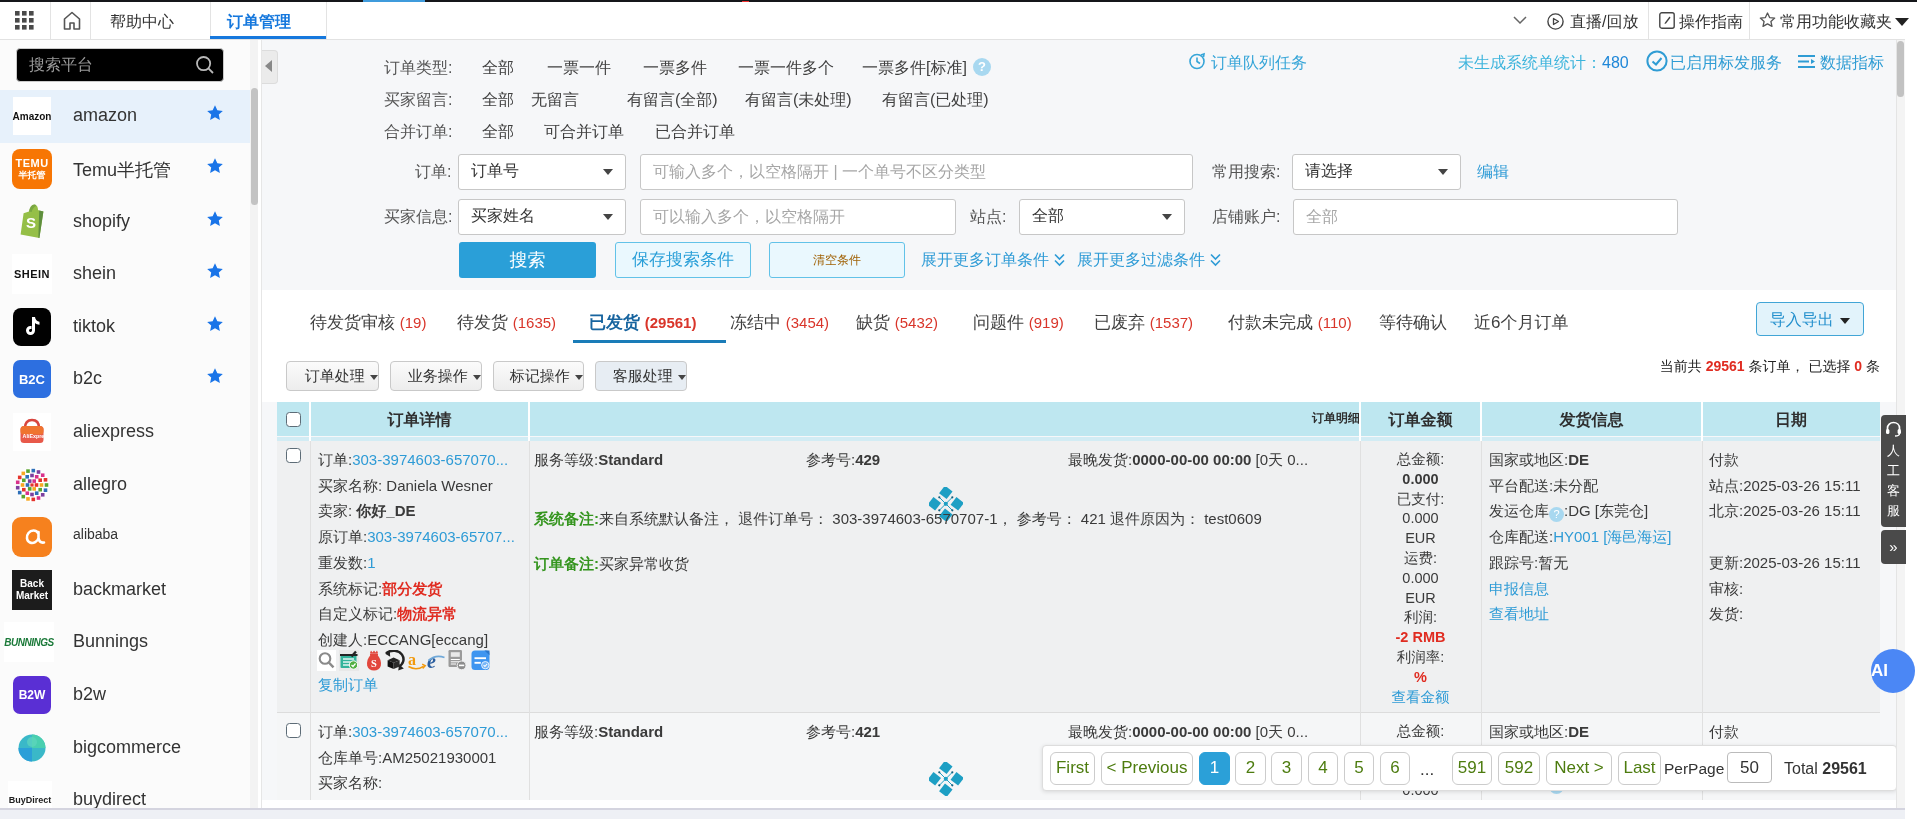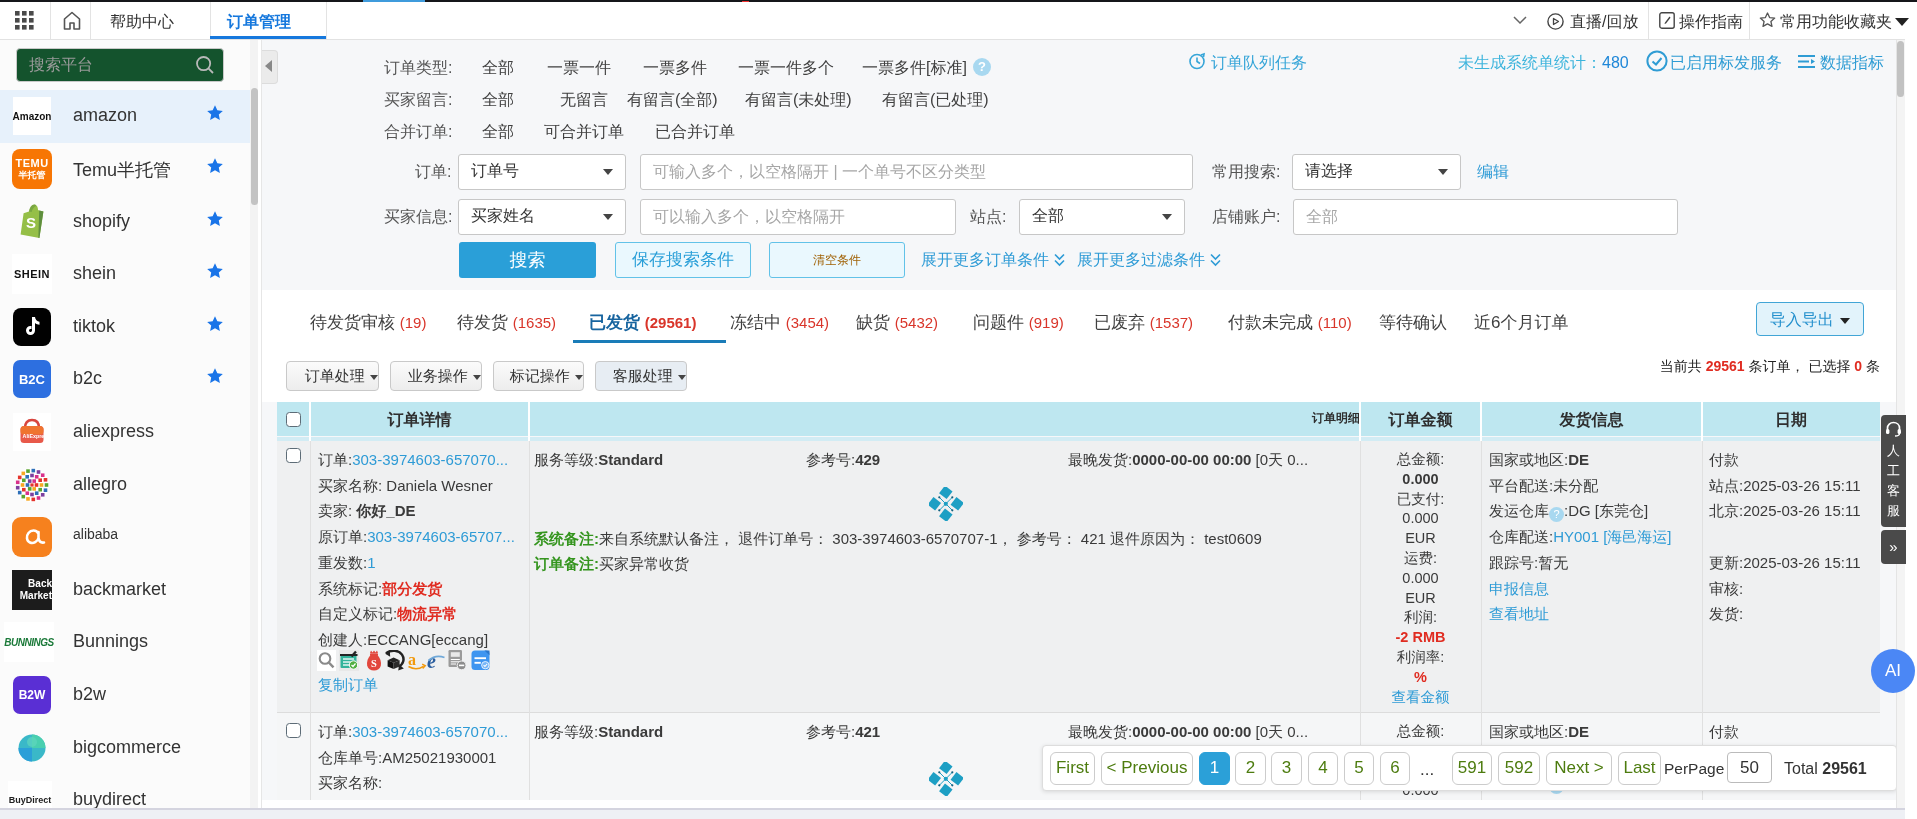--- a/index.html
+++ b/index.html
@@ -69,21 +69,21 @@
   <div class="a" style="left:1679px;top:10px;font-size:16px;color:#333">操作指南</div>
   <div class="vl" style="left:1749px;top:0;height:37px"></div>
   <svg class="a" style="left:1759px;top:10px" width="17" height="16" viewBox="0 0 17 16">
       <path d="M8.5 1 L10.6 5.6 L15.7 6.1 L11.9 9.5 L13 14.4 L8.5 11.9 L4 14.4 L5.1 9.5 L1.3 6.1 L6.4 5.6 Z" fill="none" stroke="#555" stroke-width="1.3" stroke-linejoin="round"></path>
     </svg>
   <div class="a" style="left:1780px;top:10px;font-size:16px;color:#333">常用功能收藏夹</div>
   <div class="a" style="left:1895px;top:16px;width:0;height:0;border-left:7px solid transparent;border-right:7px solid transparent;border-top:8px solid #222"></div>
 </div>
 
 <div class="a" id="sidebar" style="left:0;top:40px;width:250px;height:768px;background:#fbfbfb"></div>
-<div class="a" style="left:16px;top:48px;width:206px;height:32px;background:#14532d;border:1px solid #c9c9c9;border-radius:4px">
+<div class="a" style="left:16px;top:48px;width:206px;height:32px;background:#000000;border:1px solid #c9c9c9;border-radius:4px">
   <div class="a" style="left:12px;top:6px;color:#9a9a9a;font-size:16px">搜索平台</div>
   <svg class="a" style="left:178px;top:6px" width="20" height="20" viewBox="0 0 20 20">
       <circle cx="8.6" cy="8.6" r="6.6" fill="none" stroke="#b9b9b9" stroke-width="1.8"></circle>
       <path d="M13.4 13.4 L18 18" stroke="#b9b9b9" stroke-width="1.8"></path>
     </svg>
 </div>
 <div id="plats">
 <div class="a" style="left:0;top:90.2px;width:250px;height:52.6px; background:#e7f1fb;">
 <div class="a" style="left:12px;top:6.3px;width:40px;height:40px;display:flex;align-items:center;justify-content:center">
         <div style="width:38px;height:38px;background:#fff;display:flex;align-items:center;justify-content:center">
@@ -217,21 +217,21 @@
         <div style="width:40px;height:40px;background:#f6811e;border-radius:9px;display:flex;align-items:center;justify-content:center">
           <svg width="28" height="20" viewBox="0 0 28 20">
             <path d="M20 6 C18 2.5 13 3 10.5 6 C8 9 8.5 14 12 15.5 C15.5 17 19.5 14.5 20.5 11 L20.5 5 M20.5 11 C21 14 23 16 26 15.5" fill="none" stroke="#fff" stroke-width="2.6" stroke-linecap="round"></path>
           </svg>
         </div>
       </div>
 <div class="a" style="left:73px;top:15.3px;font-size:14px;color:#333;white-space:nowrap">alibaba</div>
 </div>
 <div class="a" style="left:0;top:563.6px;width:250px;height:52.6px;">
 <div class="a" style="left:12px;top:6.3px;width:40px;height:40px;display:flex;align-items:center;justify-content:center">
-        <div style="width:40px;height:40px;background:#1c1c1c;display:flex;flex-direction:column;align-items:flex-end;justify-content:center;color:#fff;font-weight:bold;line-height:12px">
+        <div style="width:40px;height:40px;background:#1c1c1c;display:flex;flex-direction:column;align-items:center;justify-content:center;color:#fff;font-weight:bold;line-height:12px">
           <span style="font-size:10px">Back</span>
           <span style="font-size:10px">Market</span>
         </div>
       </div>
 <div class="a" style="left:73px;top:15.3px;font-size:18px;color:#333;white-space:nowrap">backmarket</div>
 </div>
 <div class="a" style="left:0;top:616.2px;width:250px;height:52.6px;">
 <div class="a" style="left:12px;top:6.3px;width:40px;height:40px;display:flex;align-items:center;justify-content:center">
         <div style="width:58px;height:40px;background:#fff;display:flex;align-items:center;justify-content:center;margin-left:-6px">
           <span style="font-size:10px;font-weight:bold;color:#1c7a3a;font-style:italic;letter-spacing:-0.5px">BUNNINGS</span>
@@ -291,21 +291,21 @@
 <div class="fl" style="left:384px;top:58px">订单类型:</div>
 <div class="fo" style="left:482px;top:58px">全部</div>
 <div class="fo" style="left:547px;top:58px">一票一件</div>
 <div class="fo" style="left:643px;top:58px">一票多件</div>
 <div class="fo" style="left:738px;top:58px">一票一件多个</div>
 <div class="fo" style="left:862px;top:58px">一票多件[标准]</div>
 <div class="a" style="left:973px;top:58px;width:18px;height:18px;border-radius:50%;background:#a8d8f0;color:#fff;font-size:13px;text-align:center;line-height:18px;font-weight:bold">?</div>
 
 <div class="fl" style="left:384px;top:90px">买家留言:</div>
 <div class="fo" style="left:482px;top:90px">全部</div>
-<div class="fo" style="left:560px;top:90px">无留言</div>
+<div class="fo" style="left:531px;top:90px">无留言</div>
 <div class="fo" style="left:627px;top:90px">有留言(全部)</div>
 <div class="fo" style="left:745px;top:90px">有留言(未处理)</div>
 <div class="fo" style="left:882px;top:90px">有留言(已处理)</div>
 
 <div class="fl" style="left:384px;top:122px">合并订单:</div>
 <div class="fo" style="left:482px;top:122px">全部</div>
 <div class="fo" style="left:544px;top:122px">可合并订单</div>
 <div class="fo" style="left:655px;top:122px">已合并订单</div>
 
 <div class="fl" style="left:415px;top:162px">订单:</div>
@@ -515,21 +515,21 @@
 <g stroke="#1d9fc4" stroke-width="1">
         <path d="M10.3 10.3 L23.3 23.3"></path>
         <path d="M23.3 10.3 L10.3 23.3"></path>
       </g>
 <circle cx="16.8" cy="16.8" r="2.1" fill="#1d9fc4"></circle>
       <circle cx="10.3" cy="10.3" r="1.1" fill="#11607e"></circle>
       <circle cx="23.3" cy="10.3" r="1.1" fill="#11607e"></circle>
       <circle cx="10.3" cy="23.3" r="1.1" fill="#11607e"></circle>
       <circle cx="23.3" cy="23.3" r="1.1" fill="#11607e"></circle>
     </svg>
-<div class="cell" style="left:534px;top:526px"><span class="grn">系统备注:</span>来自系统默认备注， 退件订单号： 303-3974603-6570707-1， 参考号： 421 退件原因为： test0609</div>
+<div class="cell" style="left:534px;top:506px"><span class="grn">系统备注:</span>来自系统默认备注， 退件订单号： 303-3974603-6570707-1， 参考号： 421 退件原因为： test0609</div>
 <div class="cell" style="left:534px;top:551px"><span class="grn">订单备注:</span>买家异常收货</div>
 <div class="cell" style="left:1360px;top:450px;width:121px;text-align:center;line-height:19.8px;font-size:14.5px">
 <div>总金额:</div>
       <div class="b">0.000</div>
       <div>已支付:</div>
       <div>0.000</div>
       <div>EUR</div>
       <div>运费:</div>
       <div>0.000</div>
       <div>EUR</div>
@@ -633,14 +633,14 @@
 <svg style="position:absolute;left:4px;top:6px" width="17" height="16" viewBox="0 0 17 16">
         <path d="M2.5 9 L2.5 7 C2.5 3.7 5.2 1.5 8.5 1.5 C11.8 1.5 14.5 3.7 14.5 7 L14.5 9" fill="none" stroke="#fff" stroke-width="1.7"></path>
         <rect x="1" y="8" width="3.4" height="5" rx="1.5" fill="#fff"></rect>
         <rect x="12.6" y="8" width="3.4" height="5" rx="1.5" fill="#fff"></rect>
         <path d="M14.5 12.5 C14.5 14.5 12 15 10 15" fill="none" stroke="#fff" stroke-width="1.3"></path>
       </svg>
 <div style="position:absolute;left:0;top:26px;width:25px;text-align:center;color:#fff;font-size:13px;line-height:20px">人<br>工<br>客<br>服</div>
 </div>
 <div class="a" style="left:1881px;top:530px;width:25px;height:34px;background:#4a4a4a;border-radius:4px 0 0 4px;color:#fff;font-size:15px;text-align:center;line-height:33px">»</div>
 
-<div class="a" style="left:1871px;top:649px;width:44px;height:44px;border-radius:50%;background:#4b87f5;color:#fff;font-weight:normal;font-size:17px;text-align:center;line-height:44px">AI</div>
+<div class="a" style="left:1871px;top:649px;width:44px;height:44px;border-radius:50%;background:#4b87f5;color:#fff;font-weight:bold;font-size:17px;text-align:left;line-height:44px">AI</div>
 </div>
 
 </body></html>

